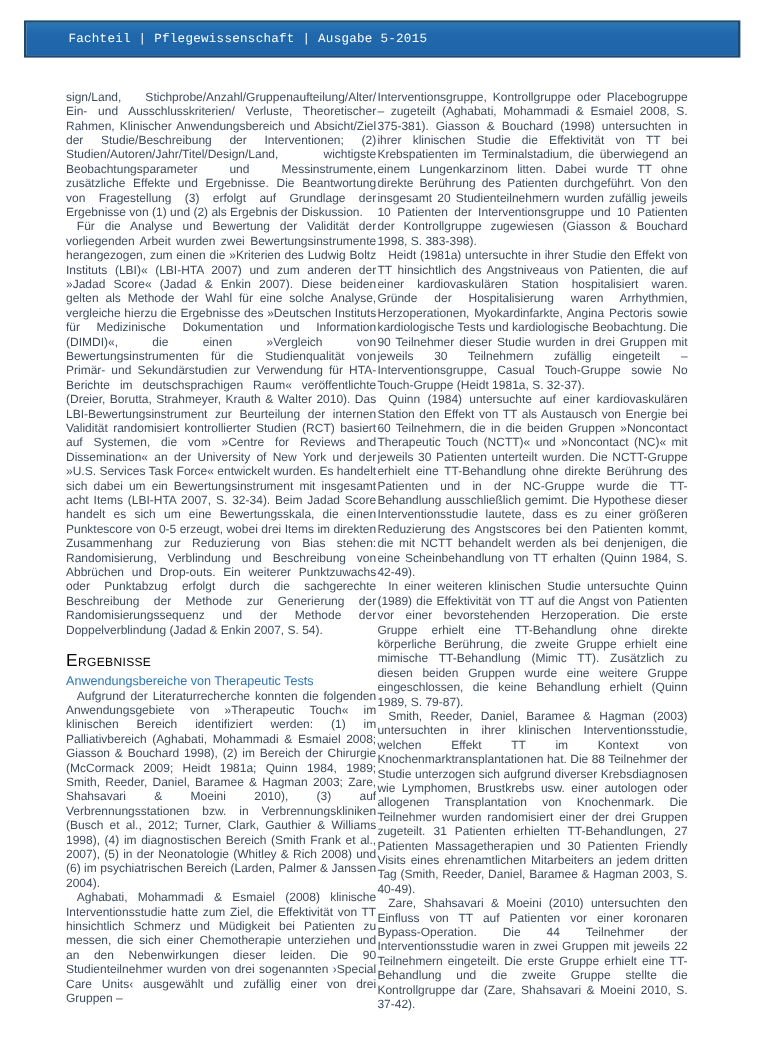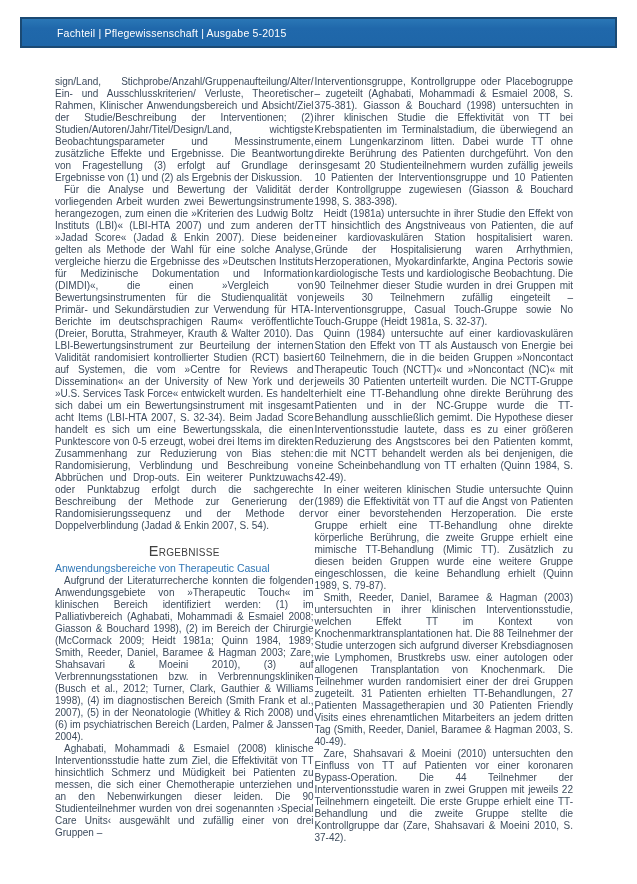--- a/index.html
+++ b/index.html
@@ -9,21 +9,21 @@
     -webkit-hyphens:auto;hyphens:auto;
   }
   .page{position:relative;width:637px;height:884px;background:#ffffff;overflow:hidden;}
 
   
   .topbar{
     position:absolute;left:20px;top:17px;width:597px;height:31px;
     box-sizing:border-box;
     background:linear-gradient(#2a77b6 0%, #2068ab 35%, #1e66a8 100%);
     border:2px solid #1b4a74;
-    display:flex;align-items:center;
+    display:flex;align-items:center;font-family:Liberation Mono, monospace;
   }
   .topbar span{
     color:#ffffff;font-size:10.5px;letter-spacing:0.2px;
     padding-left:35px;white-space:nowrap;
   }
 
   
   .content{
     position:absolute;left:55px;top:76px;width:528px;
     display:flex;gap:1px;
@@ -33,25 +33,24 @@
     margin:0;
     font-size:10px;line-height:12px;
     color:#3c4b5d;
     text-align:justify;
     text-indent:9px;
   }
   .col p.noindent{text-indent:0;}
   .col h2{
     margin:11px 0 0 0;
     font-size:14.5px;line-height:16px;
-    color:#404040;
+    color:#000000;
     font-variant:small-caps;
     font-weight:400;
     letter-spacing:0.3px;
-    text-align:center;
   }
   .col h3{
     margin:3px 0 0 0;
     font-size:10.5px;line-height:13px;
     color:#2f76b5;
     font-weight:400;
   }
 
   
   .footer{position:absolute;left:35px;top:829px;width:565px;height:42px;}
@@ -76,21 +75,21 @@
   <header class="topbar">
     <span>Fachteil | Pflegewissenschaft | Ausgabe 5-2015</span>
   </header>
 
   <main class="content">
 
     <div class="col">
       <p class="noindent">sign/Land, Stichprobe/Anzahl/Gruppenaufteilung/Alter/ Ein- und Ausschlusskriterien/ Verluste, Theoretischer Rahmen, Klinischer Anwendungsbereich und Absicht/Ziel der Studie/Beschreibung der Interventionen; (2) Studien/Autoren/Jahr/Titel/Design/Land, wichtigste Beobachtungsparameter und Messinstrumente, zusätzliche Effekte und Ergebnisse. Die Beantwortung von Fragestellung (3) erfolgt auf Grundlage der Ergebnisse von (1) und (2) als Ergebnis der Diskussion.</p>
       <p>Für die Analyse und Bewertung der Validität der vorliegenden Arbeit wurden zwei Bewertungsinstrumente herangezogen, zum einen die »Kriterien des Ludwig Boltz Instituts (LBI)« (LBI-HTA 2007) und zum anderen der »Jadad Score« (Jadad &amp; Enkin 2007). Diese beiden gelten als Methode der Wahl für eine solche Analyse, vergleiche hierzu die Ergebnisse des »Deutschen Instituts für Medizinische Dokumentation und Information (DIMDI)«, die einen »Vergleich von Bewertungsinstrumenten für die Studienqualität von Primär- und Sekundärstudien zur Verwendung für HTA-Berichte im deutschsprachigen Raum« veröffentlichte (Dreier, Borutta, Strahmeyer, Krauth &amp; Walter 2010). Das LBI-Bewertungsinstrument zur Beurteilung der internen Validität randomisiert kontrollierter Studien (RCT) basiert auf Systemen, die vom »Centre for Reviews and Dissemination« an der University of New York und der »U.S. Services Task Force« entwickelt wurden. Es handelt sich dabei um ein Bewertungsinstrument mit insgesamt acht Items (LBI-HTA 2007, S. 32-34). Beim Jadad Score handelt es sich um eine Bewertungsskala, die einen Punktescore von 0-5 erzeugt, wobei drei Items im direkten Zusammenhang zur Reduzierung von Bias stehen: Randomisierung, Verblindung und Beschreibung von Abbrüchen und Drop-outs. Ein weiterer Punktzuwachs oder Punktabzug erfolgt durch die sachgerechte Beschreibung der Methode zur Generierung der Randomisierungssequenz und der Methode der Doppelverblindung (Jadad &amp; Enkin 2007, S. 54).</p>
       <h2>Ergebnisse</h2>
-      <h3>Anwendungsbereiche von Therapeutic Casual</h3>
+      <h3>Anwendungsbereiche von Therapeutic Tests</h3>
       <p>Aufgrund der Literaturrecherche konnten die folgenden Anwendungsgebiete von »Therapeutic Touch« im klinischen Bereich identifiziert werden: (1) im Palliativbereich (Aghabati, Mohammadi &amp; Esmaiel 2008; Giasson &amp; Bouchard 1998), (2) im Bereich der Chirurgie (McCormack 2009; Heidt 1981a; Quinn 1984, 1989; Smith, Reeder, Daniel, Baramee &amp; Hagman 2003; Zare, Shahsavari &amp; Moeini 2010), (3) auf Verbrennungsstationen bzw. in Verbrennungskliniken (Busch et al., 2012; Turner, Clark, Gauthier &amp; Williams 1998), (4) im diagnostischen Bereich (Smith Frank et al., 2007), (5) in der Neonatologie (Whitley &amp; Rich 2008) und (6) im psychiatrischen Bereich (Larden, Palmer &amp; Janssen 2004).</p>
       <p>Aghabati, Mohammadi &amp; Esmaiel (2008) klinische Interventionsstudie hatte zum Ziel, die Effektivität von TT hinsichtlich Schmerz und Müdigkeit bei Patienten zu messen, die sich einer Chemotherapie unterziehen und an den Nebenwirkungen dieser leiden. Die 90 Studienteilnehmer wurden von drei sogenannten ›Special Care Units‹ ausgewählt und zufällig einer von drei Gruppen –</p>
     </div>
 
     <div class="col">
       <p class="noindent">Interventionsgruppe, Kontrollgruppe oder Placebogruppe – zugeteilt (Aghabati, Mohammadi &amp; Esmaiel 2008, S. 375-381). Giasson &amp; Bouchard (1998) untersuchten in ihrer klinischen Studie die Effektivität von TT bei Krebspatienten im Terminalstadium, die überwiegend an einem Lungenkarzinom litten. Dabei wurde TT ohne direkte Berührung des Patienten durchgeführt. Von den insgesamt 20 Studienteilnehmern wurden zufällig jeweils 10 Patienten der Interventionsgruppe und 10 Patienten der Kontrollgruppe zugewiesen (Giasson &amp; Bouchard 1998, S. 383-398).</p>
       <p>Heidt (1981a) untersuchte in ihrer Studie den Effekt von TT hinsichtlich des Angstniveaus von Patienten, die auf einer kardiovaskulären Station hospitalisiert waren. Gründe der Hospitalisierung waren Arrhythmien, Herzoperationen, Myokardinfarkte, Angina Pectoris sowie kardiologische Tests und kardiologische Beobachtung. Die 90 Teilnehmer dieser Studie wurden in drei Gruppen mit jeweils 30 Teilnehmern zufällig eingeteilt – Interventionsgruppe, Casual Touch-Gruppe sowie No Touch-Gruppe (Heidt 1981a, S. 32-37).</p>
       <p>Quinn (1984) untersuchte auf einer kardiovaskulären Station den Effekt von TT als Austausch von Energie bei 60 Teilnehmern, die in die beiden Gruppen »Noncontact Therapeutic Touch (NCTT)« und »Noncontact (NC)« mit jeweils 30 Patienten unterteilt wurden. Die NCTT-Gruppe erhielt eine TT-Behandlung ohne direkte Berührung des Patienten und in der NC-Gruppe wurde die TT-Behandlung ausschließlich gemimt. Die Hypothese dieser Interventionsstudie lautete, dass es zu einer größeren Reduzierung des Angstscores bei den Patienten kommt, die mit NCTT behandelt werden als bei denjenigen, die eine Scheinbehandlung von TT erhalten (Quinn 1984, S. 42-49).</p>
       <p>In einer weiteren klinischen Studie untersuchte Quinn (1989) die Effektivität von TT auf die Angst von Patienten vor einer bevorstehenden Herzoperation. Die erste Gruppe erhielt eine TT-Behandlung ohne direkte körperliche Berührung, die zweite Gruppe erhielt eine mimische TT-Behandlung (Mimic TT). Zusätzlich zu diesen beiden Gruppen wurde eine weitere Gruppe eingeschlossen, die keine Behandlung erhielt (Quinn 1989, S. 79-87).</p>
       <p>Smith, Reeder, Daniel, Baramee &amp; Hagman (2003) untersuchten in ihrer klinischen Interventionsstudie, welchen Effekt TT im Kontext von Knochenmarktransplantationen hat. Die 88 Teilnehmer der Studie unterzogen sich aufgrund diverser Krebsdiagnosen wie Lymphomen, Brustkrebs usw. einer autologen oder allogenen Transplantation von Knochenmark. Die Teilnehmer wurden randomisiert einer der drei Gruppen zugeteilt. 31 Patienten erhielten TT-Behandlungen, 27 Patienten Massagetherapien und 30 Patienten Friendly Visits eines ehrenamtlichen Mitarbeiters an jedem dritten Tag (Smith, Reeder, Daniel, Baramee &amp; Hagman 2003, S. 40-49).</p>

